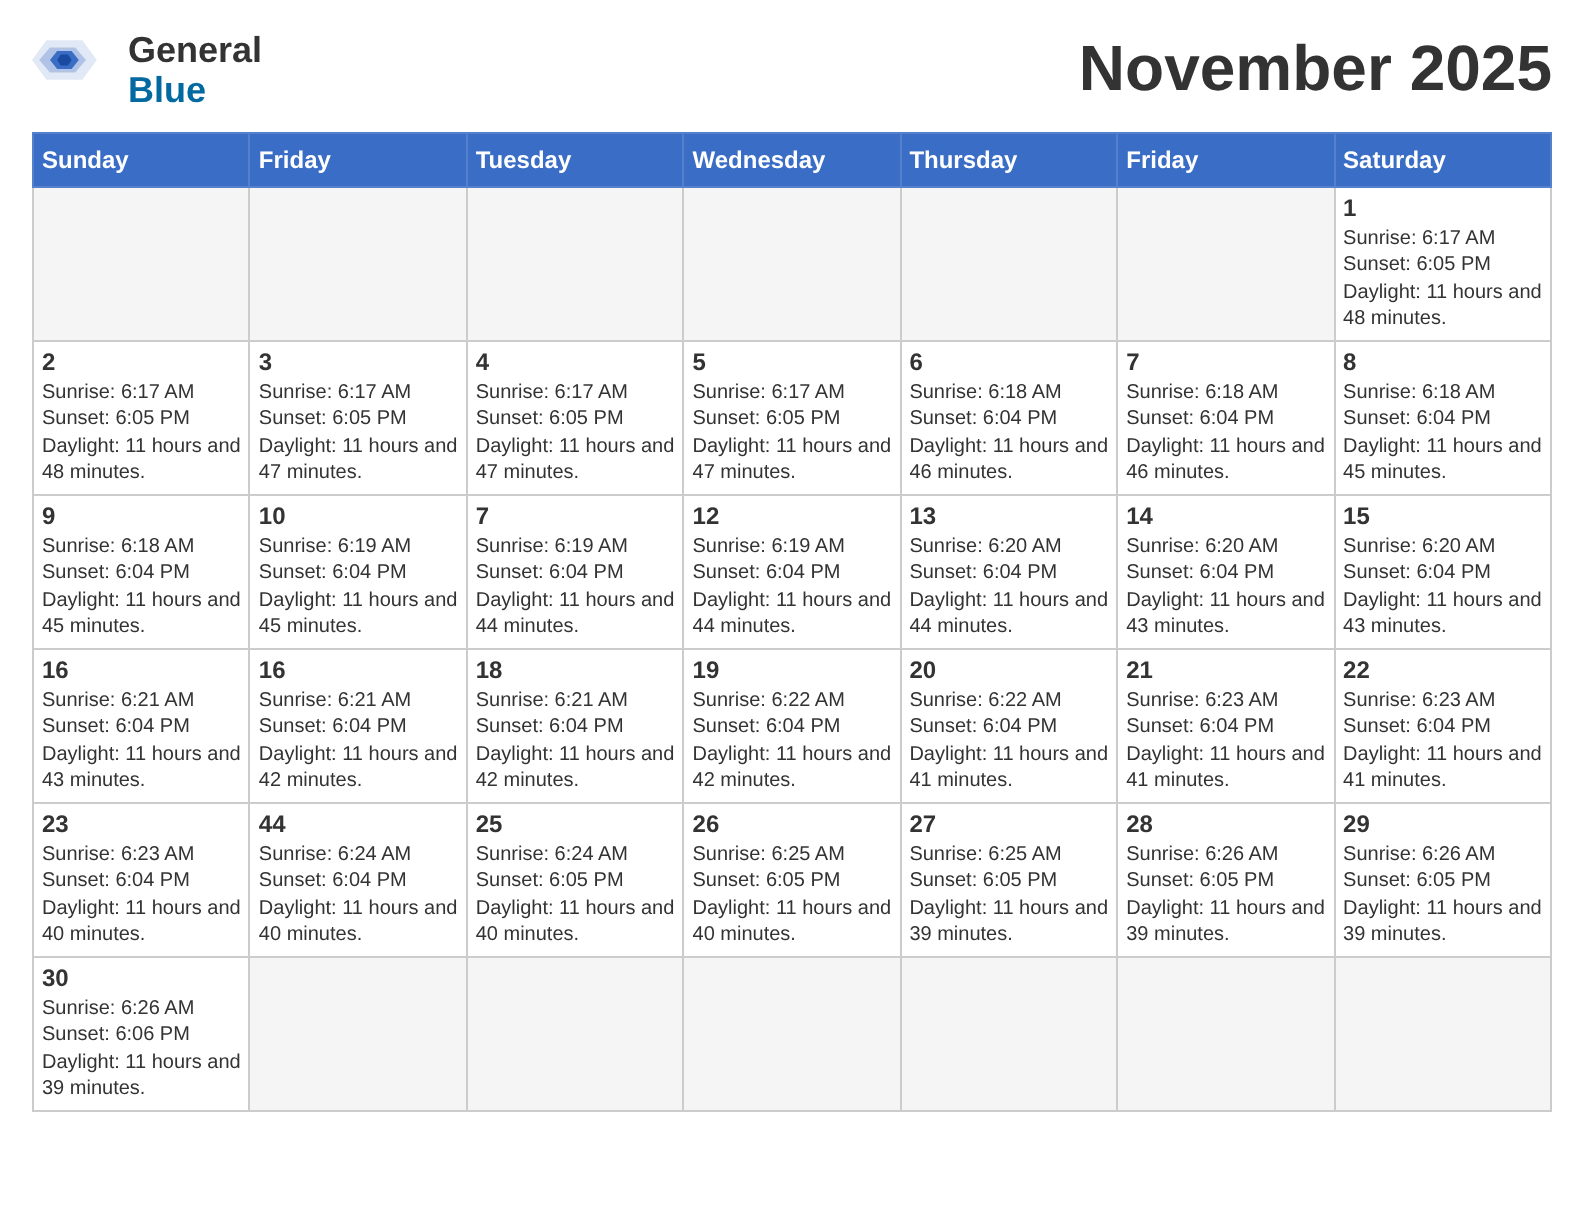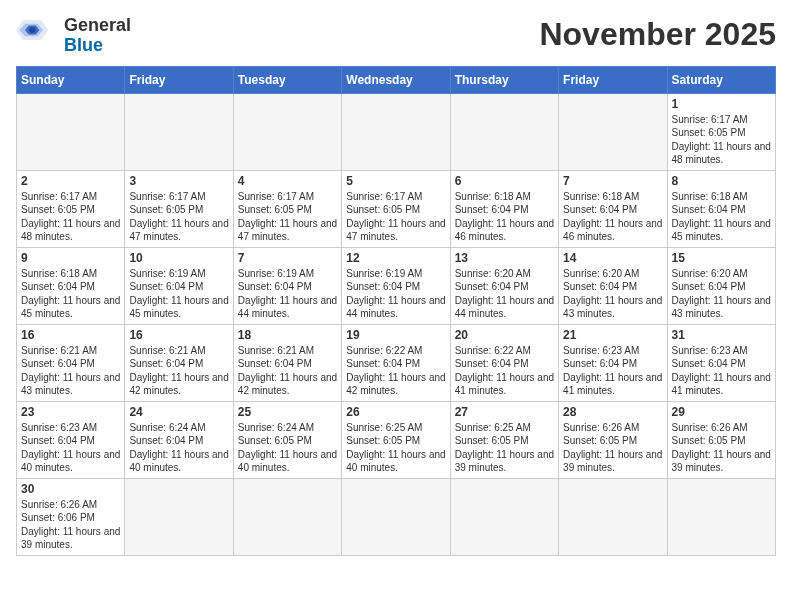--- a/index.html
+++ b/index.html
@@ -217,31 +217,31 @@
         </td>
         <td>
           <span class="day-number">20</span>
           <div class="day-info">Sunrise: 6:22 AM<br>Sunset: 6:04 PM<br>Daylight: 11 hours and 41 minutes.</div>
         </td>
         <td>
           <span class="day-number">21</span>
           <div class="day-info">Sunrise: 6:23 AM<br>Sunset: 6:04 PM<br>Daylight: 11 hours and 41 minutes.</div>
         </td>
         <td>
-          <span class="day-number">31</span>
+          <span class="day-number">22</span>
           <div class="day-info">Sunrise: 6:23 AM<br>Sunset: 6:04 PM<br>Daylight: 11 hours and 41 minutes.</div>
         </td>
       </tr>
       <tr>
         <td>
           <span class="day-number">23</span>
           <div class="day-info">Sunrise: 6:23 AM<br>Sunset: 6:04 PM<br>Daylight: 11 hours and 40 minutes.</div>
         </td>
         <td>
-          <span class="day-number">24</span>
+          <span class="day-number">44</span>
           <div class="day-info">Sunrise: 6:24 AM<br>Sunset: 6:04 PM<br>Daylight: 11 hours and 40 minutes.</div>
         </td>
         <td>
           <span class="day-number">25</span>
           <div class="day-info">Sunrise: 6:24 AM<br>Sunset: 6:05 PM<br>Daylight: 11 hours and 40 minutes.</div>
         </td>
         <td>
           <span class="day-number">26</span>
           <div class="day-info">Sunrise: 6:25 AM<br>Sunset: 6:05 PM<br>Daylight: 11 hours and 40 minutes.</div>
         </td>

